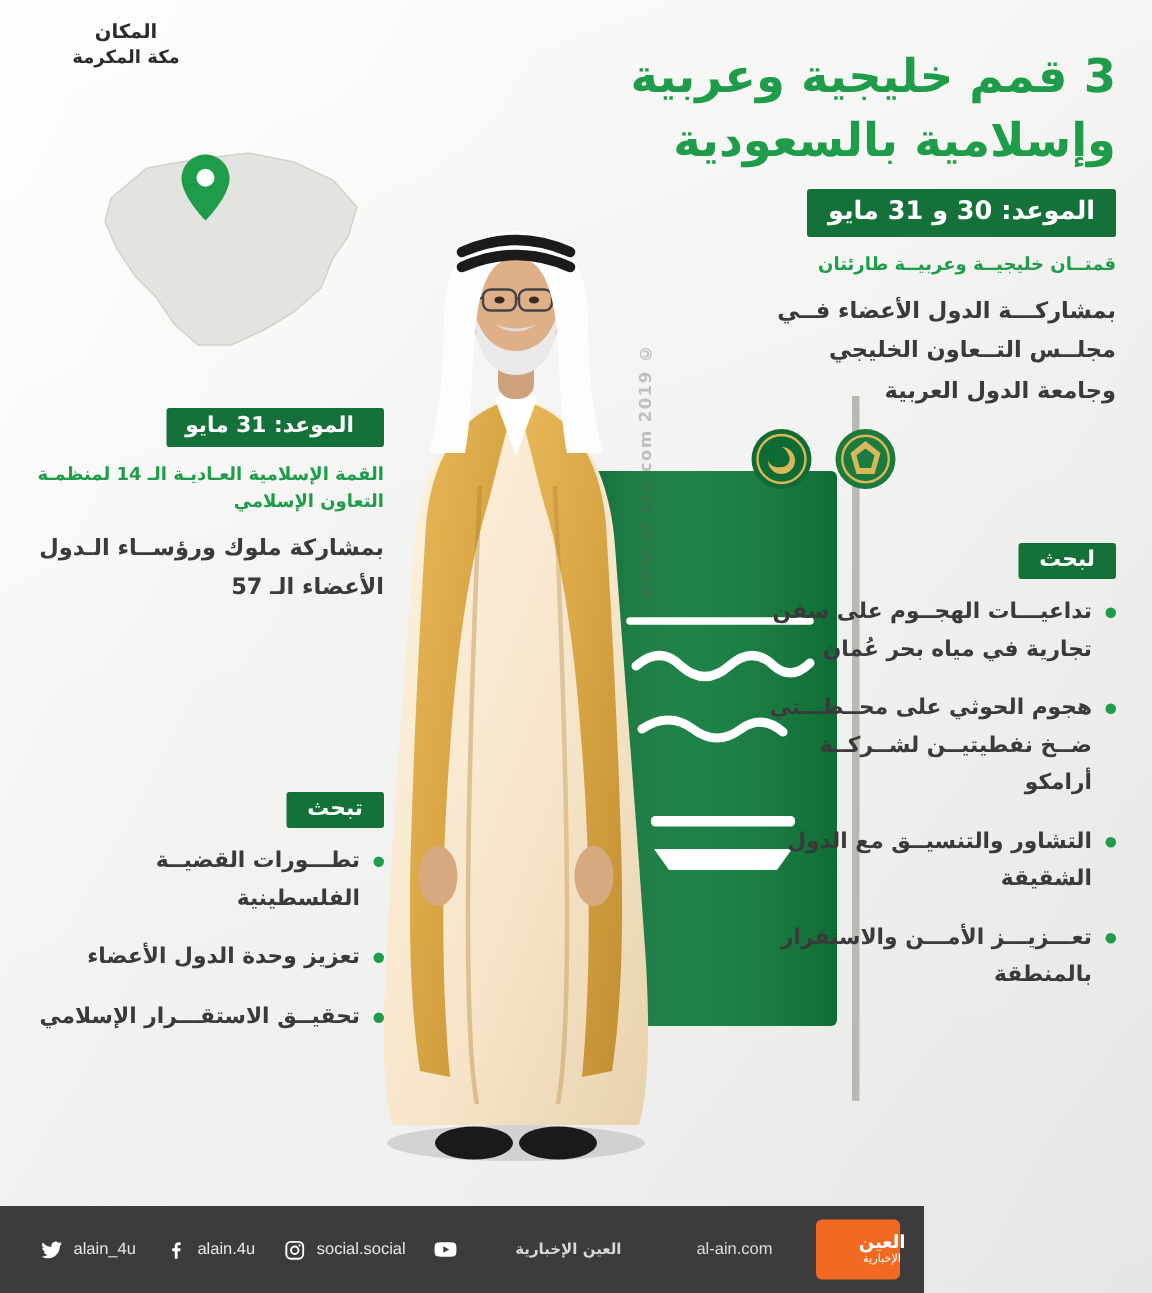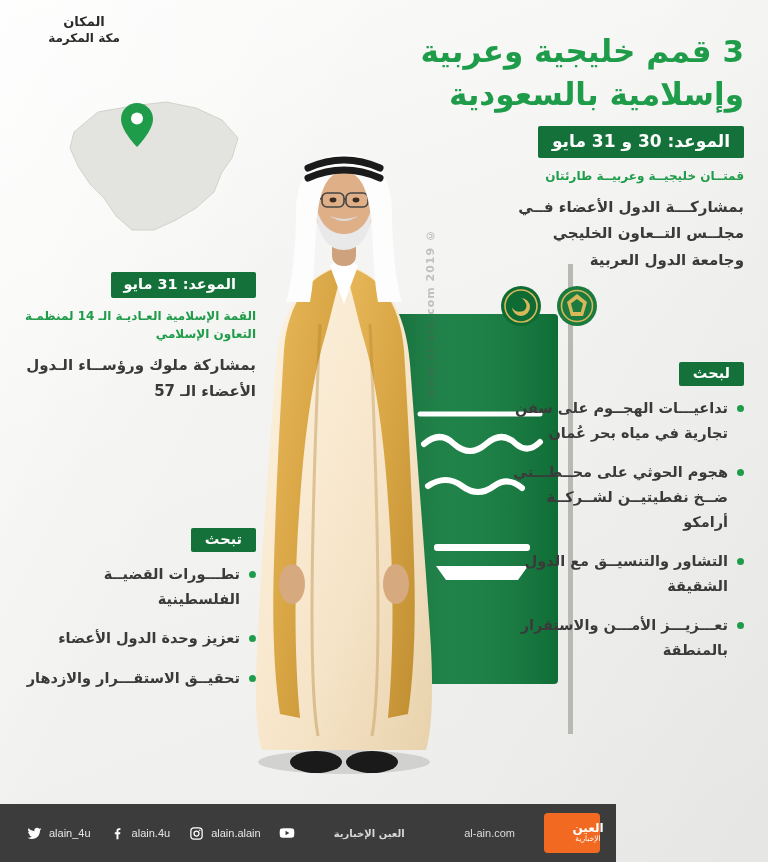--- a/index.html
+++ b/index.html
@@ -296,21 +296,21 @@
       <li>التشاور والتنسيــق مع الدول الشقيقة</li>
       <li>تعـــزيـــز الأمـــن والاستقرار بالمنطقة</li>
     </ul>
   </div>
 
   <div class="col" id="list-left">
     <span class="sec-chip">تبحث</span>
     <ul class="bullets">
       <li>تطـــورات القضيــة الفلسطينية</li>
       <li>تعزيز وحدة الدول الأعضاء</li>
-      <li>تحقيــق الاستقـــرار والازدهار</li>
+      <li>تحقيــق الاستقـــرار الإسلامي</li>
     </ul>
   </div>
 
   <div class="watermark">www.al-ain.com 2019 ©</div>
 
   <div class="figure">
     <svg viewBox="0 0 400 690" xmlns="http://www.w3.org/2000/svg" aria-hidden="true">
 
       <g>
         <rect x="196" y="200" width="178" height="370" rx="4" fill="#117b3d"></rect>
@@ -402,21 +402,21 @@
         <span>alain.4u</span>
       </div>
       <div class="item">
         <span class="sicon ig">
           <svg viewBox="0 0 24 24" width="15" height="15" fill="none" stroke="currentColor" stroke-width="2">
               <rect x="3" y="3" width="18" height="18" rx="5"></rect>
               <circle cx="12" cy="12" r="4"></circle>
               <circle cx="17.2" cy="6.8" r="1.2" fill="currentColor" stroke="none"></circle>
             </svg>
         </span>
-        <span>alain.alain</span>
+        <span>social.social</span>
       </div>
       <div class="item">
         <span class="sicon yt">
           <svg viewBox="0 0 24 24" width="16" height="16" fill="currentColor">
               <path d="M22.5 7.2a2.7 2.7 0 0 0-1.9-1.9C18.9 4.8 12 4.8 12 4.8s-6.9 0-8.6.5A2.7 2.7 0 0 0 1.5 7.2 28 28 0 0 0 1 12a28 28 0 0 0 .5 4.8 2.7 2.7 0 0 0 1.9 1.9c1.7.5 8.6.5 8.6.5s6.9 0 8.6-.5a2.7 2.7 0 0 0 1.9-1.9A28 28 0 0 0 23 12a28 28 0 0 0-.5-4.8zM9.8 15.3V8.7l5.8 3.3-5.8 3.3z"></path>
             </svg>
         </span>
         <span></span>
       </div>
       <div class="footer-agency">العين الإخبارية</div>

